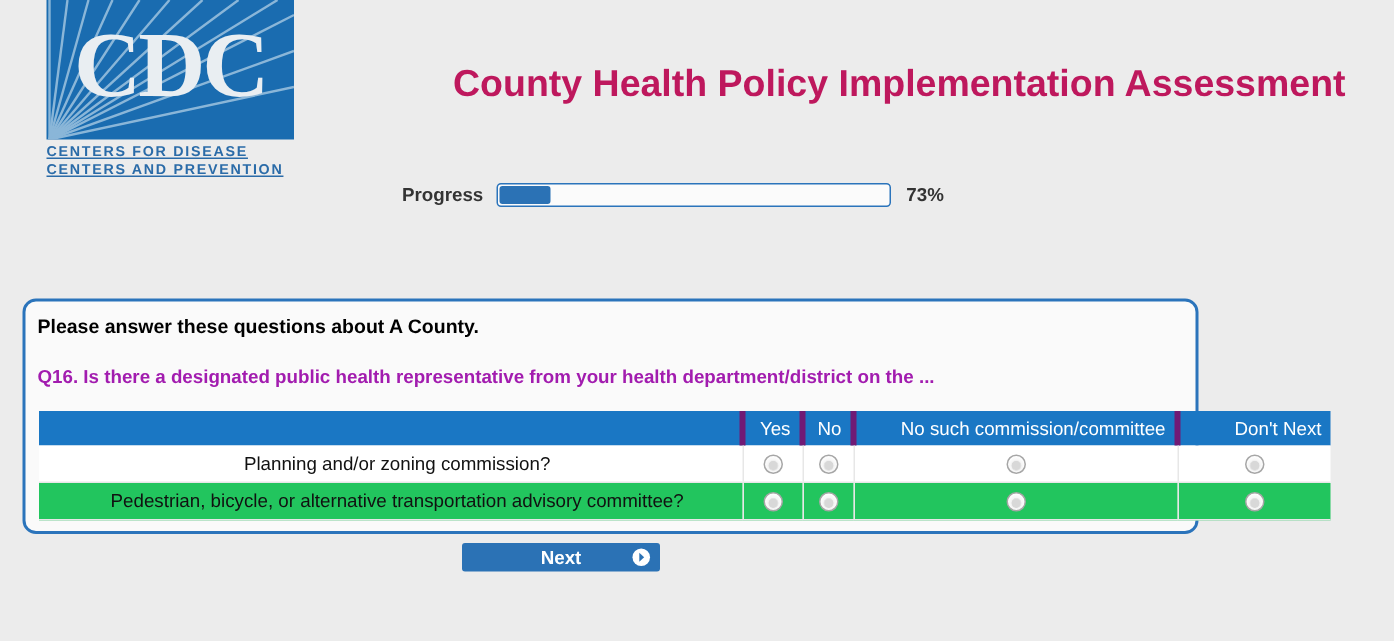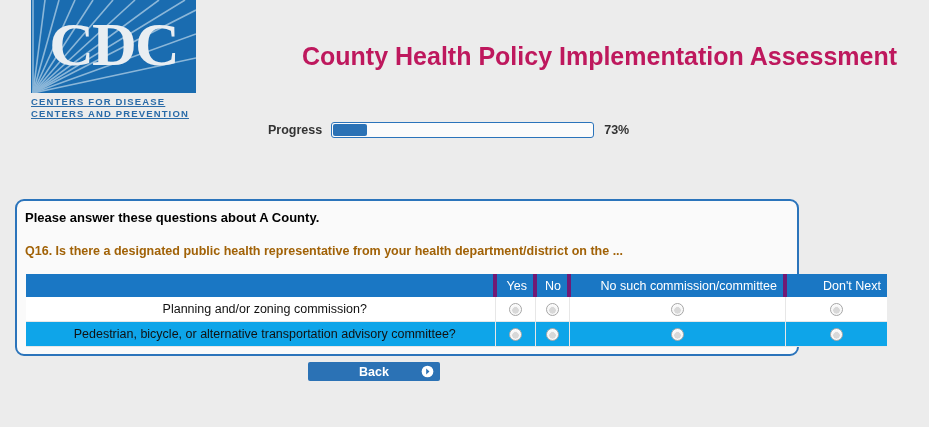--- a/index.html
+++ b/index.html
@@ -136,21 +136,21 @@
     font-size: 13px;
     font-weight: bold;
     color: #000;
   }
   #question-text {
     position: absolute;
     left: 8px;
     top: 43px;
     font-size: 12.5px;
     font-weight: bold;
-    color: #a16207;
+    color: #a21caf;
     white-space: nowrap;
   }
 
   
   #matrix {
     position: absolute;
     left: 9px;
     top: 73px;
     width: 845px;
     border-collapse: collapse;
@@ -179,21 +179,21 @@
     text-align: center;
     padding: 0;
   }
   #matrix td.row-label {
     border-left: none;
     text-align: center;
     padding-left: 9px;
     white-space: nowrap;
   }
   #matrix tr.alt td {
-    background: #0ea5e9;
+    background: #22c55e;
   }
   #matrix tr.odd td {
     background: #ffffff;
   }
   #matrix tbody tr td {
     border-bottom: 1px solid #e7e7e7;
   }
 
   .radio {
     display: inline-block;
@@ -324,20 +324,20 @@
     </tbody>
   </table>
 
 </div>
 
 <div id="nav-buttons">
 
 
   <button class="nav-btn">
     <span style="width:13px;flex:none"></span>
-    <span class="btn-label">Back</span>
+    <span class="btn-label">Next</span>
     <svg class="arrow-icon" viewBox="0 0 16 16">
       <circle cx="8" cy="8" r="7.2" fill="#ffffff"></circle>
       <path d="M6.4 4.4 L10.4 8 L6.4 11.6 Z" fill="#2b72b5"></path>
     </svg>
   </button>
 
 </div>
 
 </body></html>

